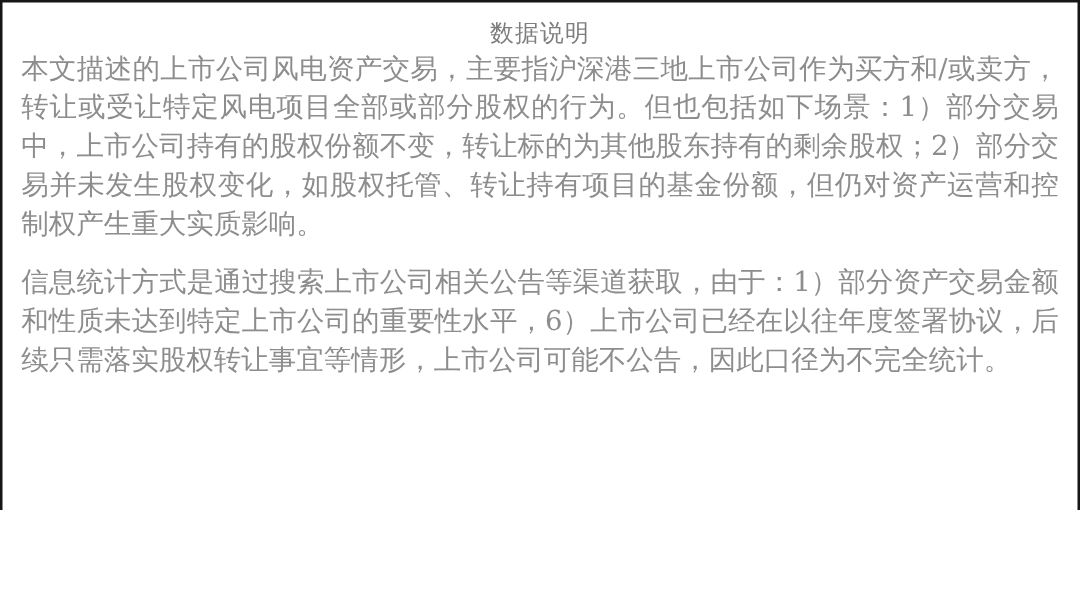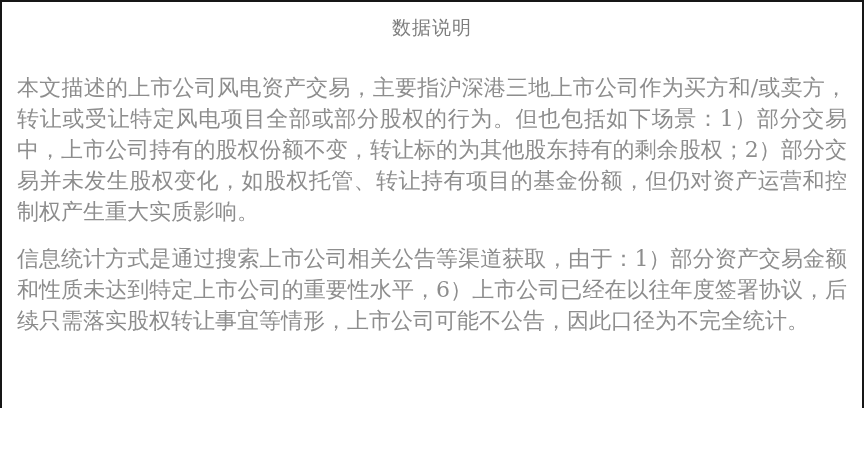--- a/index.html
+++ b/index.html
@@ -44,21 +44,21 @@
   .panel-body p {
     margin: 0;
     font-size: 22px;
     line-height: 31px;
     color: var(--text-color);
     text-align: justify;
     text-justify: inter-character;
     word-break: break-all;
   }
   .panel-body p:first-child {
-    margin-top: 32px;
+    margin-top: 0;
   }
   .panel-body p + p {
     margin-top: 16px;
   }
 </style>
 </head>
 <body>
 
 <div class="canvas">
   <div class="frame">

